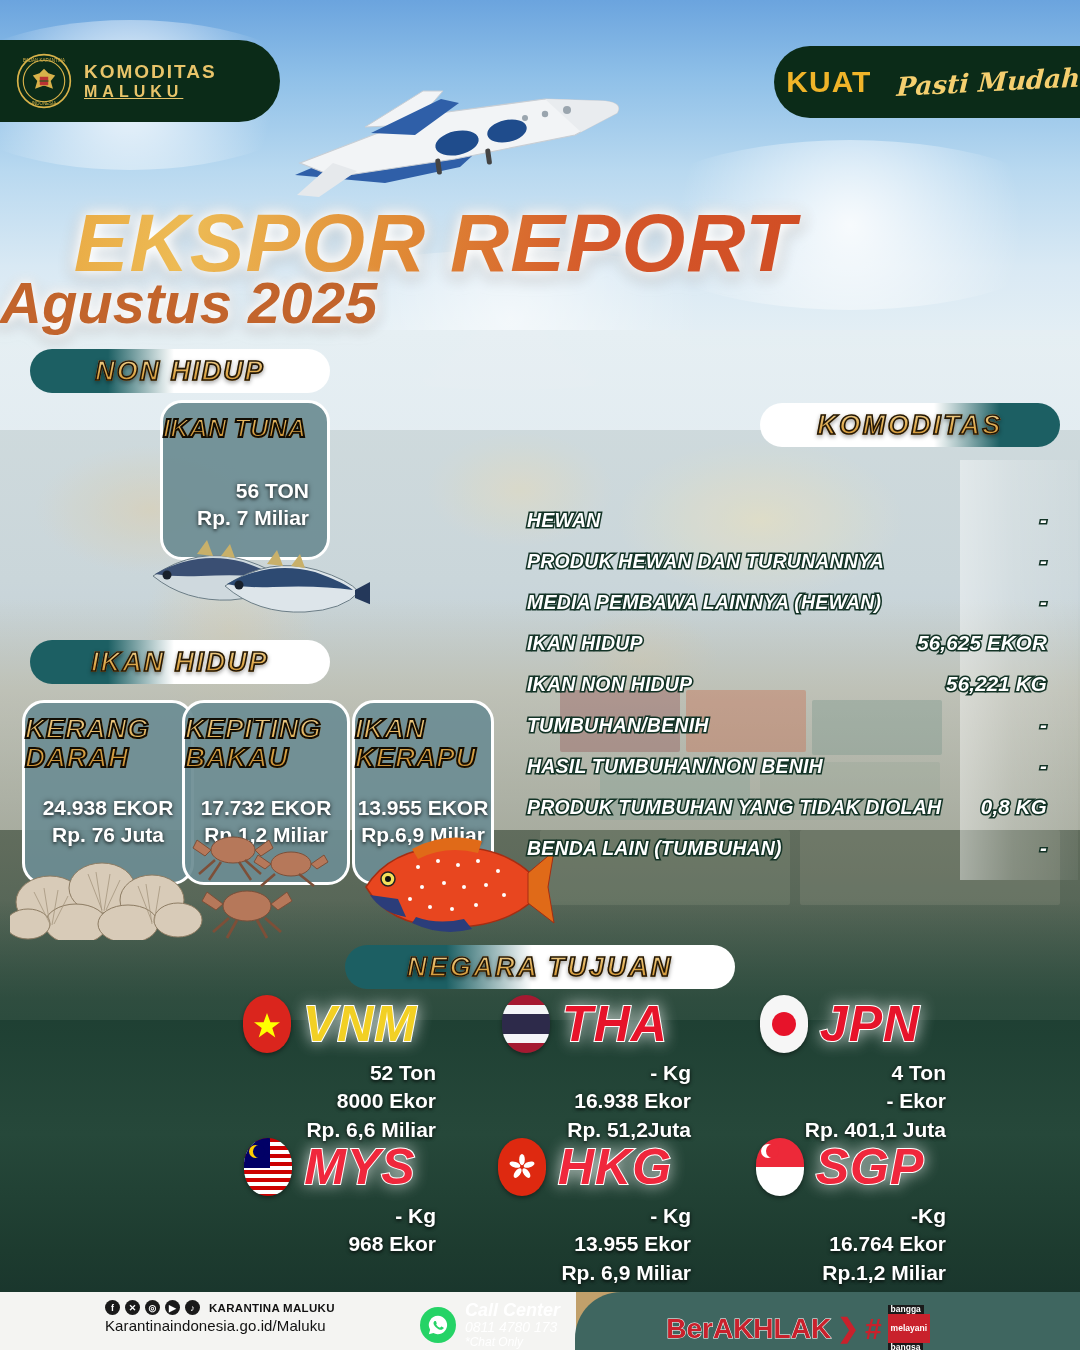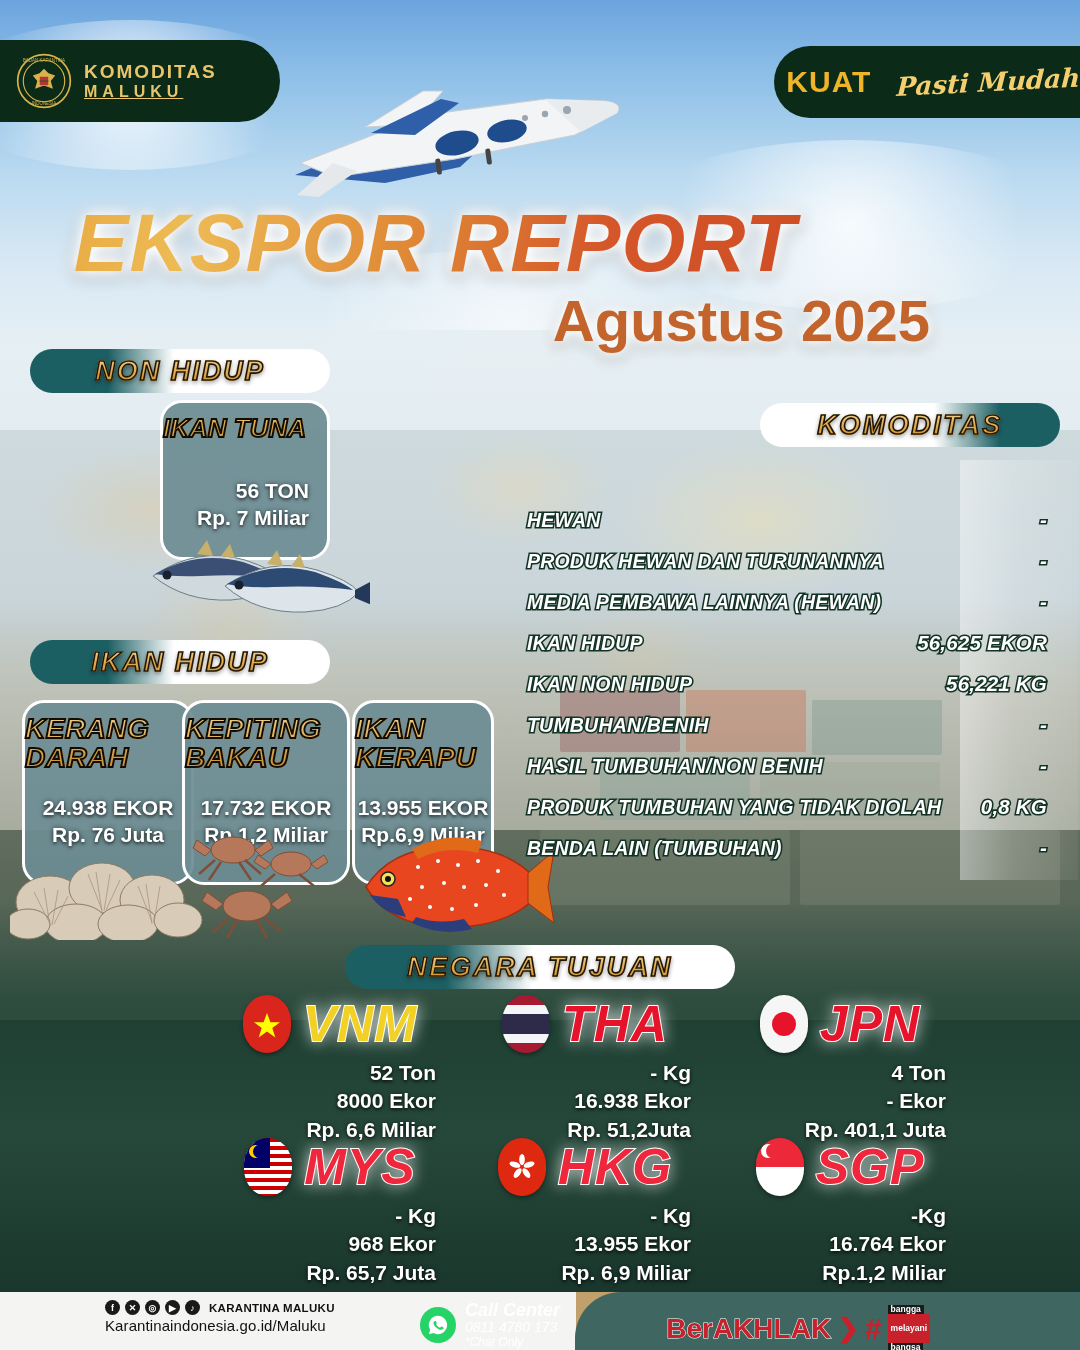--- a/index.html
+++ b/index.html
@@ -73,22 +73,22 @@
   
   .title-main {
     position:absolute; left:0; top:196px; width:870px; text-align:center;
     font-size:82px; font-weight:800; font-style:italic; letter-spacing:1px;
     background:linear-gradient(100deg,#e8a33d 0%,#edbb55 22%,#e08a36 46%,#d4562a 70%,#cf4a22 100%);
     -webkit-background-clip:text; background-clip:text; color:transparent;
     -webkit-text-stroke:0px;
     filter:drop-shadow(0 0 7px #fff) drop-shadow(0 0 7px #fff) drop-shadow(0 3px 5px rgba(0,0,0,.22));
   }
   .title-sub {
-    position:absolute; left:0; top:287px; width:930px; text-align:right;
-    font-size:58px; font-weight:800; letter-spacing:0px;
+    position:absolute; left:0; top:269px; width:930px; 
+    font-size:58px; font-weight:800; font-style:italic; letter-spacing:0px;
     color:#c2642c;
     filter:drop-shadow(0 0 6px #fff) drop-shadow(0 0 6px #fff) drop-shadow(0 3px 4px rgba(0,0,0,.2));
   }
 
   
   .pill {
     position:absolute; height:44px; border-radius:24px;
     display:flex; align-items:center; justify-content:center;
   }
   .pill-l { background:linear-gradient(90deg,#1c5f63 0%,#1c5f63 26%,#ffffff 48%,#ffffff 100%); }
@@ -474,21 +474,20 @@
       <div class="flag" style="background:repeating-linear-gradient(180deg,#cc0001 0,#cc0001 4px,#fff 4px,#fff 8px);">
         <div style="position:absolute;left:0;top:0;width:26px;height:30px;background:#010066;"></div>
         <div style="position:absolute;left:5px;top:7px;width:13px;height:13px;border-radius:50%;background:#ffcc00;"></div>
         <div style="position:absolute;left:9px;top:7px;width:12px;height:13px;border-radius:50%;background:#010066;"></div>
       </div>
       <span class="ctry-code" style="color:#f0273c">MYS</span>
     </div>
     <div class="ctry-stats">
       <div>- Kg</div>
       <div>968 Ekor</div>
-      <div>Rp. 65,7 Juta</div>
     </div>
   </div>
 
   <div class="ctry" id="ctry-hkg">
     <div class="ctry-head">
       <div class="flag" style="background:#de2910;display:flex;align-items:center;justify-content:center;">
         <svg viewBox="0 0 30 30" width="28" height="28">
           <g fill="#fff">
             <ellipse cx="15" cy="7" rx="3" ry="6"></ellipse>
             <ellipse cx="22.6" cy="12.5" rx="3" ry="6" transform="rotate(72 22.6 12.5)"></ellipse>

